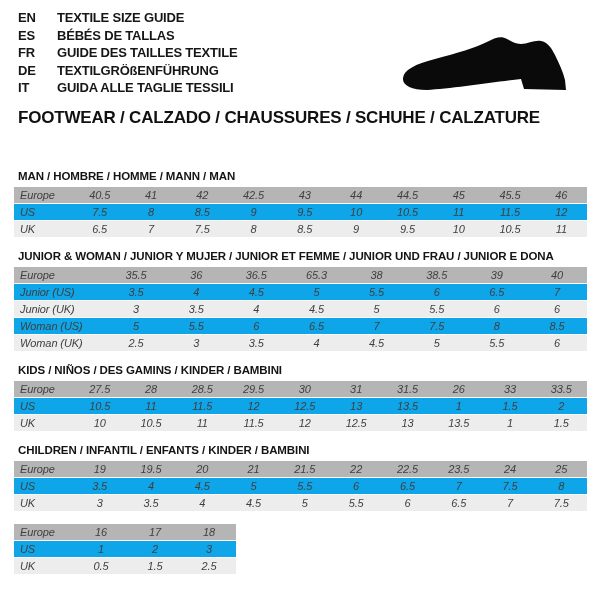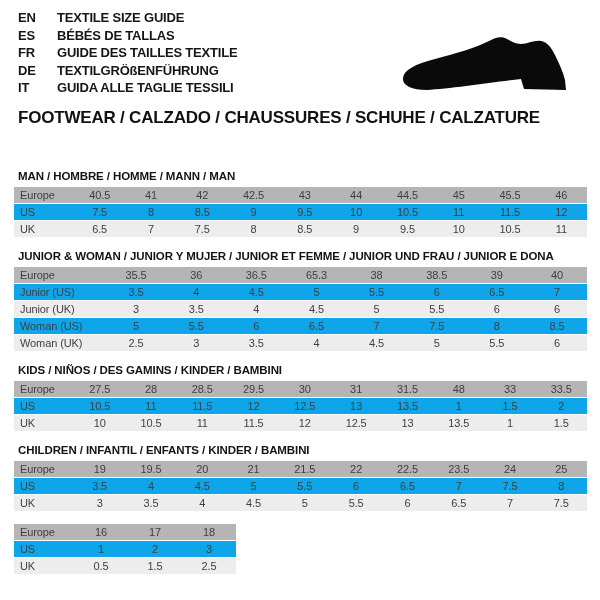--- a/index.html
+++ b/index.html
@@ -66,20 +66,21 @@
     padding-left: 4px;
   }
   .trow {
     display: flex;
     height: 16px;
     line-height: 16px;
     margin-bottom: 1px;
     font-size: 11px;
     color: var(--cell-text, #3f3f3f);
     letter-spacing: -0.1px;
+    font-style: italic;
   }
   .trow.thead { background: var(--header-row-bg, #b5b5b5); }
   .trow.row-white { background: #0ea5e9; }
   .trow.row-shaded { background: var(--alt-row-bg, #ededed); }
   .tlabel {
     width: 60px;
     padding-left: 6px;
     box-sizing: border-box;
     white-space: nowrap;
   }
@@ -244,21 +245,21 @@
         <div class="table-title">KIDS / NIÑOS / DES GAMINS / KINDER / BAMBINI</div>
         <div class="trow thead">
           <div class="tlabel">Europe</div>
           <div class="tcell">27.5</div>
           <div class="tcell">28</div>
           <div class="tcell">28.5</div>
           <div class="tcell">29.5</div>
           <div class="tcell">30</div>
           <div class="tcell">31</div>
           <div class="tcell">31.5</div>
-          <div class="tcell">48</div>
+          <div class="tcell">26</div>
           <div class="tcell">33</div>
           <div class="tcell">33.5</div>
         </div>
         <div class="trow row-white">
           <div class="tlabel">US</div>
           <div class="tcell">10.5</div>
           <div class="tcell">11</div>
           <div class="tcell">11.5</div>
           <div class="tcell">12</div>
           <div class="tcell">12.5</div>

